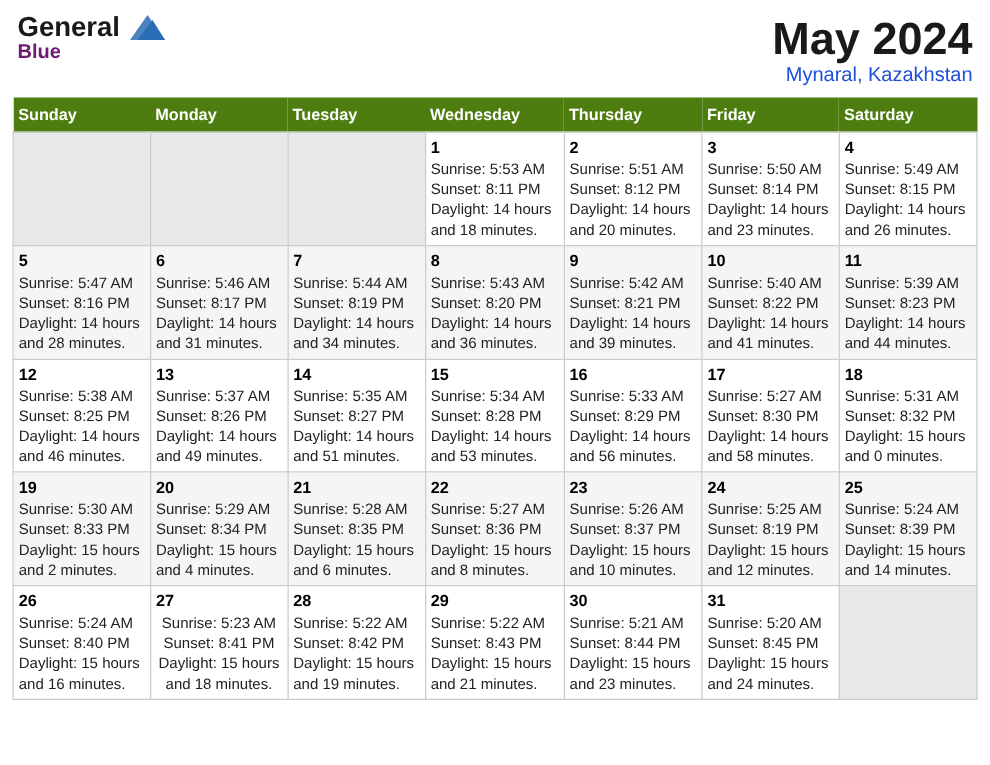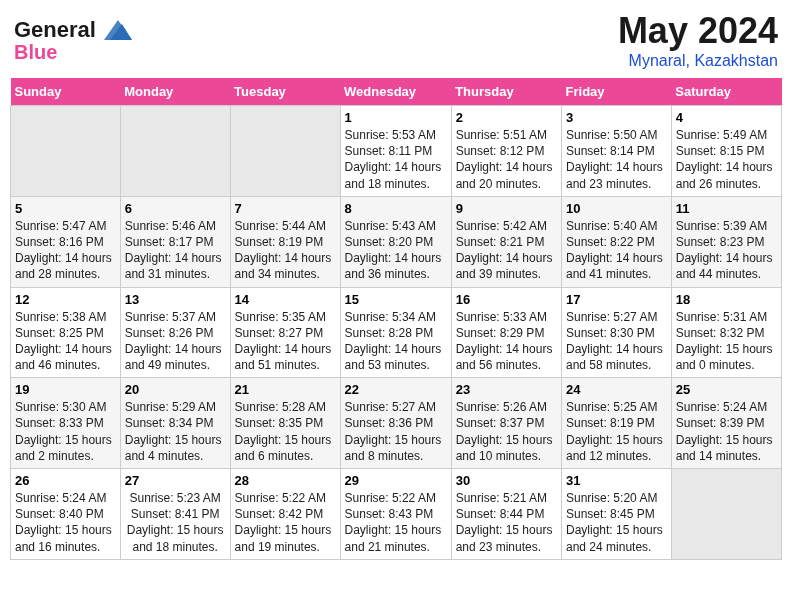--- a/index.html
+++ b/index.html
@@ -6,21 +6,21 @@
     body {
       font-family: Arial, sans-serif;
       background: #fff;
       width: 792px;
       min-height: 612px;
       padding: 10px;
     }
     .header-area {
       display: flex;
       justify-content: space-between;
-      align-items: center;
+      align-items: flex-start;
       margin-bottom: 8px;
       padding: 0 4px;
     }
     .logo {
       display: flex;
       align-items: center;
     }
     .logo-text {
       font-size: 22px;
       font-weight: bold;
@@ -36,21 +36,21 @@
     .location {
       font-size: 16px;
       color: #1d4ed8;
     }
     table {
       width: 100%;
       border-collapse: collapse;
       font-size: 11px;
     }
     th {
-      background: #ec4899;
+      background: #4d7c0f;
       color: #fff;
       padding: 6px 4px;
       font-size: 13px;
       font-weight: bold;
       text-align: left;
       margin-left: 10px;
     }
     td {
       border: 1px solid #ccc;
       vertical-align: top;
@@ -81,21 +81,21 @@
     <div>
       <div style="display:flex;align-items:center;">
         <span class="logo-text">
           <span>General</span>
           <svg width="28" height="22" viewBox="0 0 28 22" style="vertical-align:middle;margin-left:2px;">
             <polygon points="0,20 14,0 28,20" fill="#2a6db5" opacity="0.85"></polygon>
             <polygon points="6,20 18,4 28,20" fill="#2a6db5"></polygon>
           </svg>
         </span>
       </div>
-      <div style="font-size:20px;font-weight:bold;color:#ec4899;line-height:1;">Blue</div>
+      <div style="font-size:16px;font-weight:bold;color:#701a75;line-height:1;">Blue</div>
     </div>
   </div>
   <div class="title-area">
     <div class="month-title">May 2024</div>
     <div class="location">Mynaral, Kazakhstan</div>
   </div>
 </div>
 
 <table>
   <thead>

